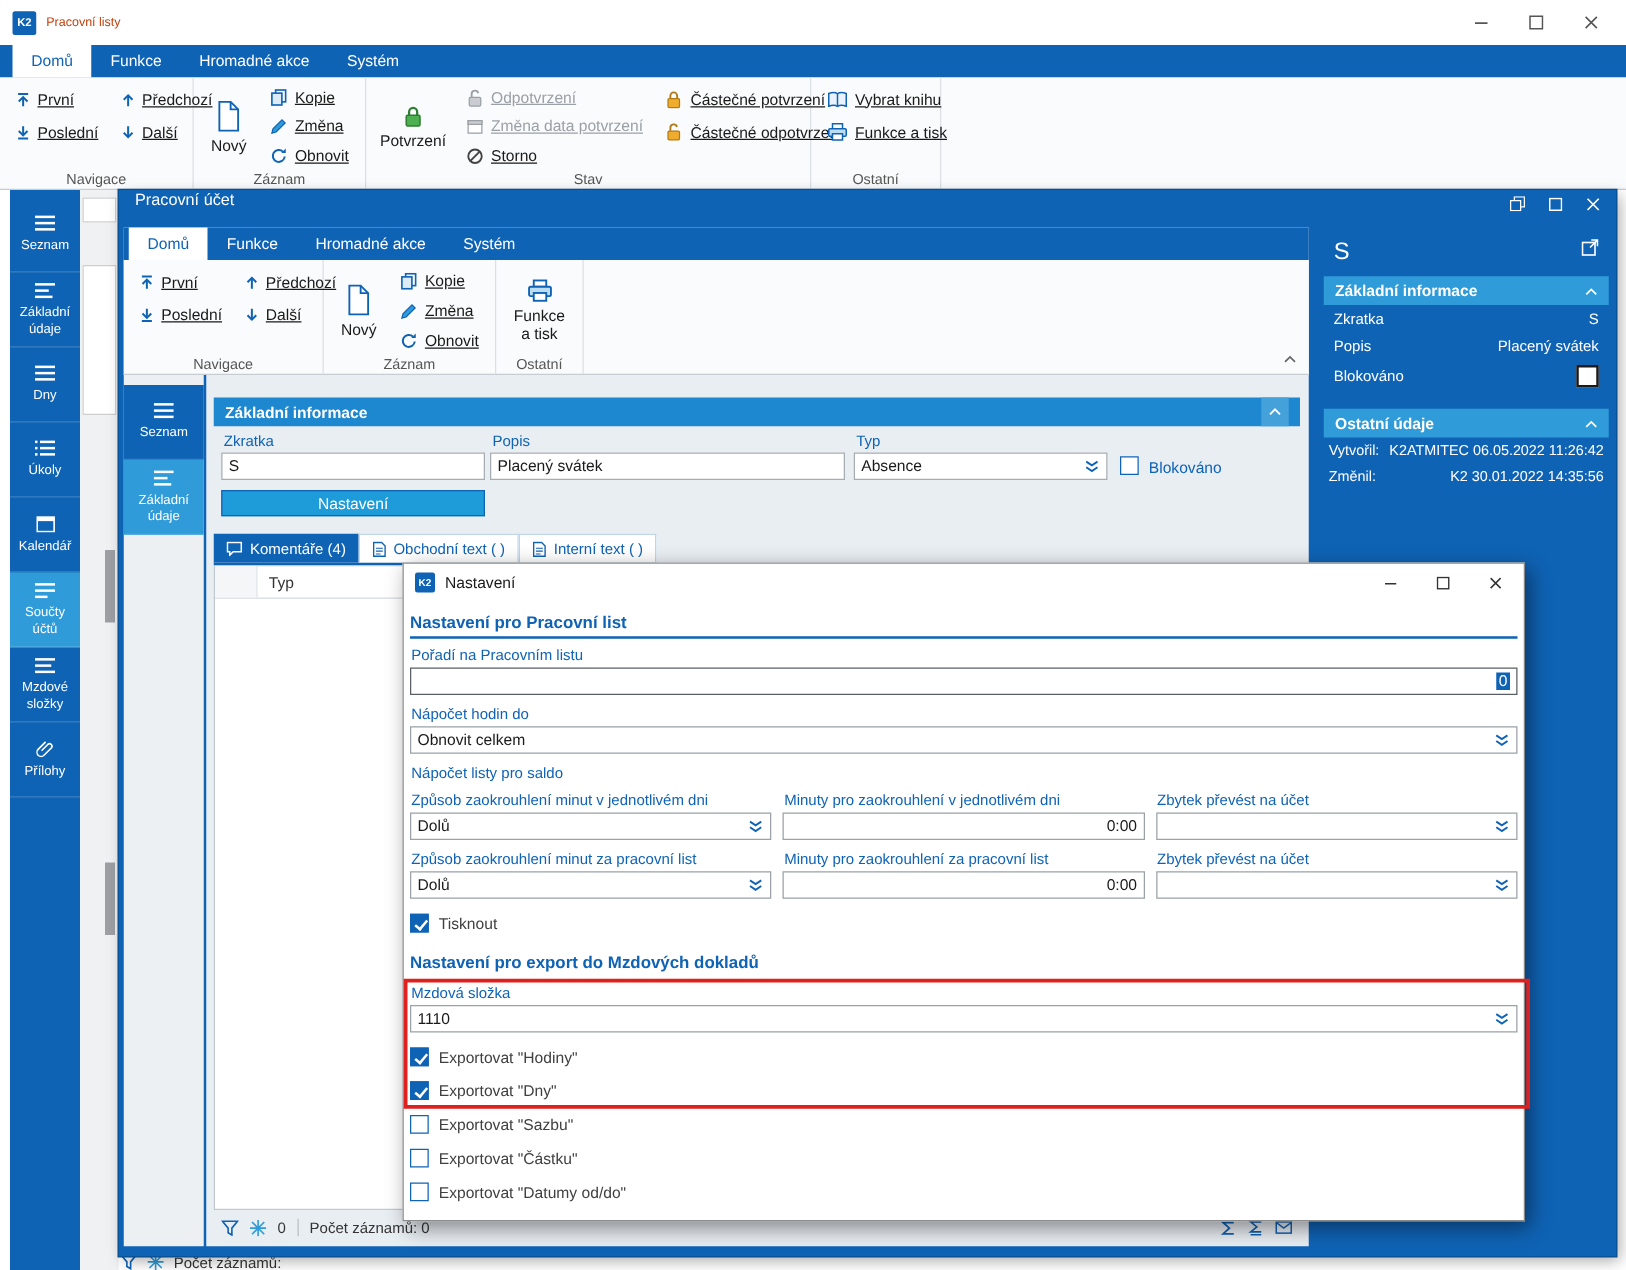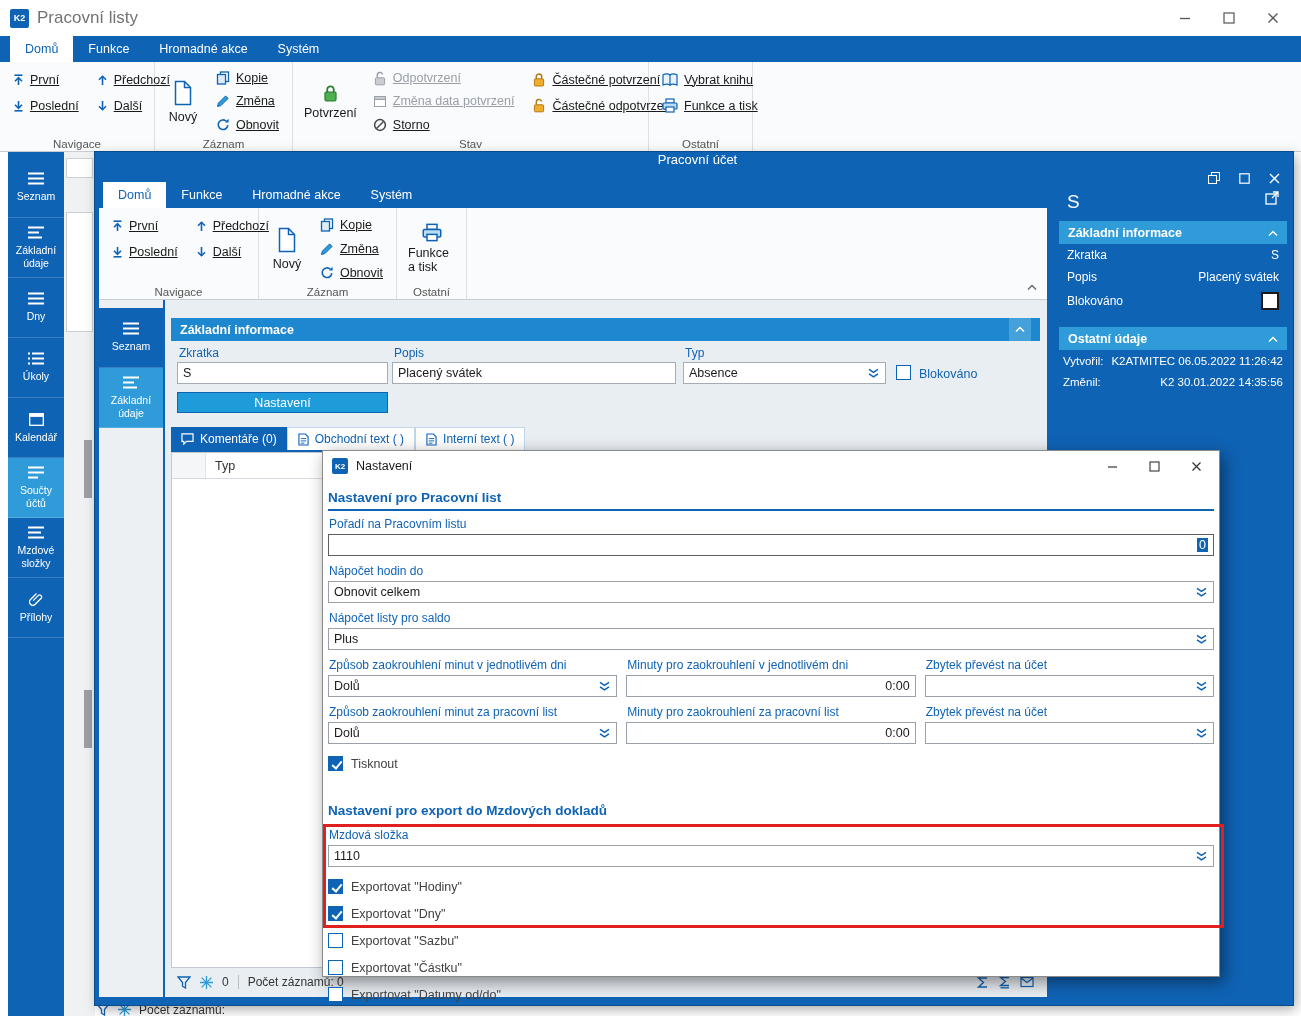--- a/index.html
+++ b/index.html
@@ -5,39 +5,39 @@
   * { margin:0; padding:0; box-sizing:border-box; }
   body { font-family:"Liberation Sans", sans-serif; background:#d7d7d7; }
   .app { position:relative; width:1301px; height:1016px; background:#ffffff; overflow:hidden;
          font-size:13px; color:#222; cursor:default; }
 
   
   .titlebar { position:absolute; left:0; top:0; width:100%; height:36px; background:#fff;
               display:flex; align-items:center; padding:0 6px 0 10px; gap:8px; }
   .k2logo { width:19px; height:19px; background:#0F63B5; color:#fff; font-weight:bold; font-size:9px;
             display:flex; align-items:center; justify-content:center; border-radius:2px; flex:0 0 auto; }
-  .titlebar .wtitle { color:#737373; font-size:17px; }
+  .titlebar .wtitle { color:#c2410c; font-size:10px; }
   .win-controls { margin-left:auto; display:flex; }
   .win-btn { width:44px; height:30px; display:flex; align-items:center; justify-content:center; }
 
   
   .ribbon-tabs { position:absolute; left:0; top:36px; width:100%; height:26px; background:#0F63B5;
                  display:flex; padding-left:10px; }
   .rtab { color:#fff; font-size:12.5px; padding:0 15px; display:flex; align-items:center; }
   .rtab.active { background:#fff; color:#0F63B5; }
   .ribbon-body { position:absolute; left:0; top:62px; width:100%; height:90px; background:#FAFBFC;
                  border-bottom:1px solid #C8CDD4; display:flex; }
   .rgroup { position:relative; height:100%; border-right:1px solid #DCE0E5; padding:6px 9px 16px; display:flex; gap:10px; }
   .glabel { position:absolute; bottom:1px; left:0; right:0; text-align:center; font-size:11.5px; color:#555; }
   .rcol { display:flex; flex-direction:column; gap:3px; }
   .rbtn { height:23px; display:flex; align-items:center; gap:6px; font-size:12.5px; color:#1a1a1a;
           padding:0 4px; white-space:nowrap;text-decoration:underline; }
   .rbtn.disabled { color:#9AA0A6; }
   .rbtn-big { width:62px; display:flex; flex-direction:column; align-items:center; justify-content:center;
-              gap:4px; font-size:12.5px; color:#1a1a1a; text-align:left; padding:2px 2px; }
+              gap:4px; font-size:12.5px; color:#1a1a1a; text-align:center; padding:2px 2px; }
   .ic { flex:0 0 auto; }
 
   
   .sidebar { position:absolute; left:8px; top:152px; width:56px; height:864px; background:#0F63B5;
              display:flex; flex-direction:column; padding-top:6px; }
   .side-item { min-height:60px; display:flex; flex-direction:column; align-items:center; justify-content:center;
                gap:5px; color:#fff; font-size:10.5px; text-align:center; padding:6px 2px;
                border-bottom:1px solid rgba(255,255,255,.18); line-height:1.15; }
   .side-item.active { background:#2F9BD8; }
 
@@ -46,21 +46,21 @@
   .frag { position:absolute; background:#fff; border:1px solid #CFCFCF; }
   .frag-scroll { position:absolute; left:84px; width:8px; background:#9CA0A5; }
 
   
   .outer-status { position:absolute; left:96px; top:1003px; width:400px; height:13px; overflow:hidden;
                   display:flex; align-items:flex-start; gap:8px; font-size:12px; color:#333; }
 
   
   .child { position:absolute; left:95px; top:152px; width:1198px; height:853px; background:#0F63B5;
            box-shadow:0 0 0 1px #0A4C8C, 3px 4px 12px rgba(0,0,0,.35); }
-  .child-titlebar { height:28px; display:flex; align-items:center; color:#fff; padding:0 6px 0 13px; font-size:13px;flex-direction:column; }
+  .child-titlebar { height:28px; display:flex; align-items:flex-start; color:#fff; padding:0 6px 0 13px; font-size:13px; }
   .cw-controls { margin-left:auto; display:flex; gap:4px; }
   .cw-btn { width:26px; height:22px; display:flex; align-items:center; justify-content:center; }
 
   .child-ribbon { position:absolute; left:4px; top:30px; width:948px; height:118px; background:#fff; }
   .child-ribbon-tabs { height:26px; background:#0F63B5; display:flex; padding-left:4px; }
   .child-ribbon-body { position:relative; height:92px; background:#FAFBFC; border-bottom:1px solid #C8CDD4; display:flex; }
   .collapse-ribbon { position:absolute; right:10px; bottom:5px; }
 
   .child-side { position:absolute; left:4px; top:148px; width:64px; height:697px; background:#EDF0F3;
                 display:flex; flex-direction:column; padding-top:8px; }
@@ -610,21 +610,21 @@
       <div class="cb" style="position:absolute; left:731px; top:65px;"></div>
       <div class="flabel" style="left:754px; top:67px; font-size:12.5px;">Blokováno</div>
 
       <div class="settings-btn">Nastavení</div>
 
       <div class="doc-tabs">
         <div class="dtab active">
           <svg width="13" height="12" viewBox="0 0 14 13">
               <path d="M1 1h12v8H6l-3 3V9H1z" fill="none" stroke="currentColor" stroke-width="1.3"></path>
             </svg>
-          <span>Komentáře (0)</span>
+          <span>Komentáře (4)</span>
         </div>
         <div class="dtab inactive">
           <svg width="11" height="13" viewBox="0 0 12 14">
               <path d="M1 1h7l3 3v9H1z" fill="none" stroke="currentColor" stroke-width="1.2"></path>
               <path d="M3 6h6M3 8.5h6M3 11h4" stroke="currentColor" stroke-width="1"></path>
             </svg>
           <span>Obchodní text ( )</span>
         </div>
         <div class="dtab inactive">
           <svg width="11" height="13" viewBox="0 0 12 14">
@@ -758,31 +758,20 @@
           <svg width="13" height="12" viewBox="0 0 13 12">
               <g fill="none" stroke="#0F63B5" stroke-width="1.5">
                 <path d="M2 2.3l4.5 3L11 2.3"></path>
                 <path d="M2 6.8l4.5 3L11 6.8"></path>
               </g>
             </svg>
         </span>
       </div>
 
       <div class="dlg-label">Nápočet listy pro saldo</div>
-      <div class="dlg-field">
-        <span>Plus</span>
-        <span class="combo-arrow">
-          <svg width="13" height="12" viewBox="0 0 13 12">
-              <g fill="none" stroke="#0F63B5" stroke-width="1.5">
-                <path d="M2 2.3l4.5 3L11 2.3"></path>
-                <path d="M2 6.8l4.5 3L11 6.8"></path>
-              </g>
-            </svg>
-        </span>
-      </div>
 
       <div class="dlg-row3">
         <div class="dlg-col">
           <div class="dlg-label">Způsob zaokrouhlení minut v jednotlivém dni</div>
           <div class="dlg-field">
             <span>Dolů</span>
             <span class="combo-arrow">
               <svg width="13" height="12" viewBox="0 0 13 12">
                   <g fill="none" stroke="#0F63B5" stroke-width="1.5">
                     <path d="M2 2.3l4.5 3L11 2.3"></path>
@@ -849,21 +838,21 @@
             </span>
           </div>
         </div>
       </div>
 
       <div class="dlg-check">
         <span class="cb checked"></span>
         <span class="clabel">Tisknout</span>
       </div>
 
-      <div class="dlg-h1" style="margin-top:32px;">Nastavení pro export do Mzdových dokladů</div>
+      <div class="dlg-h1" style="margin-top:16px;">Nastavení pro export do Mzdových dokladů</div>
 
       <div class="export-wrap">
         <div class="red-box"></div>
         <div class="dlg-label" style="margin-top:10px;">Mzdová složka</div>
         <div class="dlg-field">
           <span>1110</span>
           <span class="combo-arrow">
             <svg width="13" height="12" viewBox="0 0 13 12">
                 <g fill="none" stroke="#0F63B5" stroke-width="1.5">
                   <path d="M2 2.3l4.5 3L11 2.3"></path>

